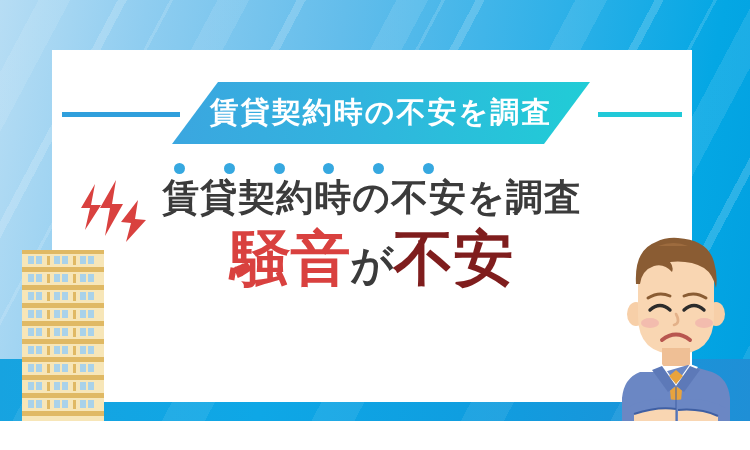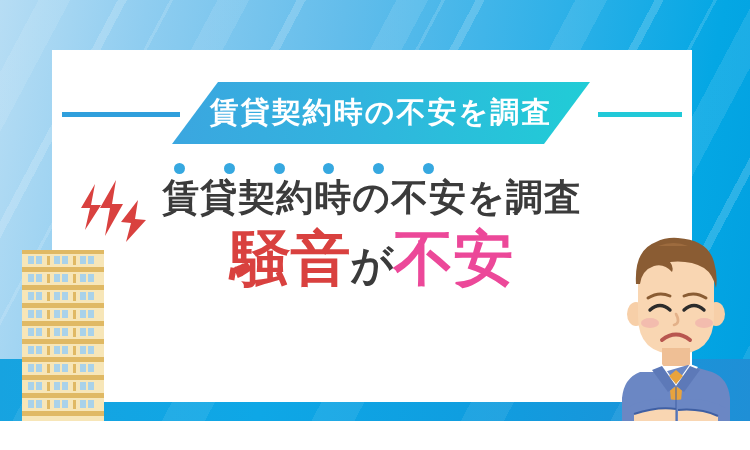--- a/index.html
+++ b/index.html
@@ -140,21 +140,21 @@
     font-size:54px;
     font-weight:700;
     line-height:60px;
     letter-spacing:0px;
     white-space:nowrap;
     display:flex;
     align-items:baseline;
     justify-content:center;
   }
   .kw-red  { color:#d9413f; font-size:60px; }
-  .kw-blue { color:#ec4899; font-size:60px; }
+  .kw-blue { color:#7f1d1d; font-size:60px; }
   .kw-dark { color:#3b3b3b; font-size:42px; }
 
   
   .building {
     position:absolute;
     left:20px; top:250px;
     width:86px; height:200px;
   }
 
   

